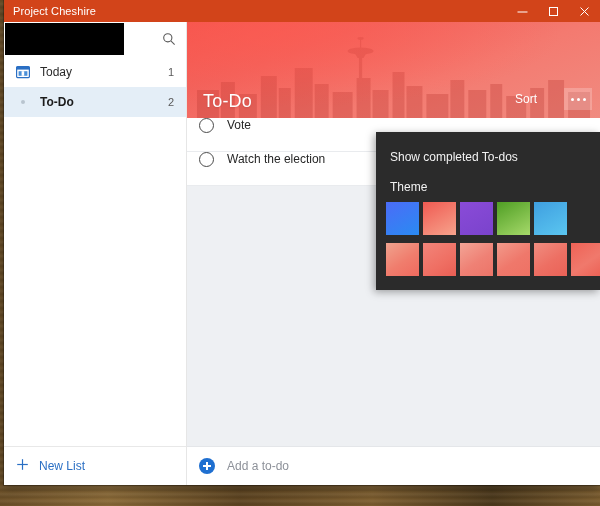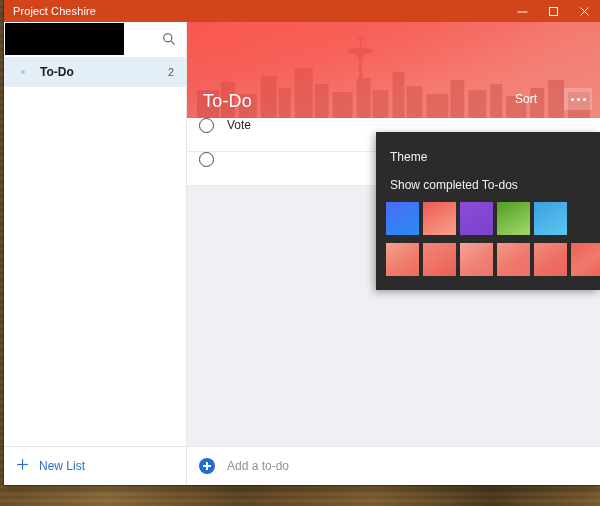--- a/index.html
+++ b/index.html
@@ -403,20 +403,32 @@
         <div id="search-icon">
           <svg width="14" height="14" viewBox="0 0 14 14">
             <circle cx="5.8" cy="5.8" r="4.1" fill="none" stroke="#5a5a5a" stroke-width="1.1"></circle>
             <line x1="8.9" y1="8.9" x2="12.6" y2="12.6" stroke="#5a5a5a" stroke-width="1.1"></line>
           </svg>
         </div>
       </div>
 
       <div id="list-items">
 
+        <div class="list-item">
+          <span class="li-icon">
+            <svg width="14" height="14" viewBox="0 0 14 14">
+              <rect x="0.6" y="1.6" width="12.8" height="11" rx="1" fill="#ffffff" stroke="#2a6fc4" stroke-width="1.2"></rect>
+              <rect x="0.6" y="1.6" width="12.8" height="3" fill="#2a6fc4"></rect>
+              <rect x="2.6" y="6.2" width="8.8" height="4.6" fill="#4a8fd8"></rect>
+              <rect x="5.6" y="6.2" width="2.6" height="4.6" fill="#ffffff"></rect>
+            </svg>
+          </span>
+          <span class="li-label">Today</span>
+          <span class="li-count">1</span>
+        </div>
 
         <div class="list-item selected">
           <span class="li-icon">
             <span class="bullet-dot"></span>
           </span>
           <span class="li-label">To-Do</span>
           <span class="li-count">2</span>
         </div>
 
 
@@ -479,31 +491,32 @@
         </div>
       </div>
 
       <div id="todo-list">
         <div class="todo-item">
           <span class="todo-check"></span>
           <span class="todo-text">Vote</span>
         </div>
         <div class="todo-item">
           <span class="todo-check"></span>
+          <span class="todo-text">Watch the election</span>
         </div>
       </div>
 
       <div id="add-todo-bar">
         <span id="add-todo-plus"></span>
         <input id="add-todo-input" type="text" value="" placeholder="Add a to-do" style="">
       </div>
 
       <div id="flyout">
+        <div id="flyout-completed">Show completed To-dos</div>
         <div id="theme-label">Theme</div>
-        <div id="flyout-completed">Show completed To-dos</div>
 
         <div class="swatch-row solid">
           <div class="swatch" style="background:linear-gradient(150deg,#4b6cf7,#2a8bf2);"></div>
           <div class="swatch" style="background:linear-gradient(150deg,#ef5a52,#f7a38c);"></div>
           <div class="swatch" style="background:linear-gradient(150deg,#8a4bd8,#7a43cc);"></div>
           <div class="swatch" style="background:linear-gradient(150deg,#4f9e24,#a6d96a);"></div>
           <div class="swatch" style="background:linear-gradient(150deg,#3f9fe0,#5bc6f0);"></div>
         </div>
 
         <div class="swatch-row photos">

